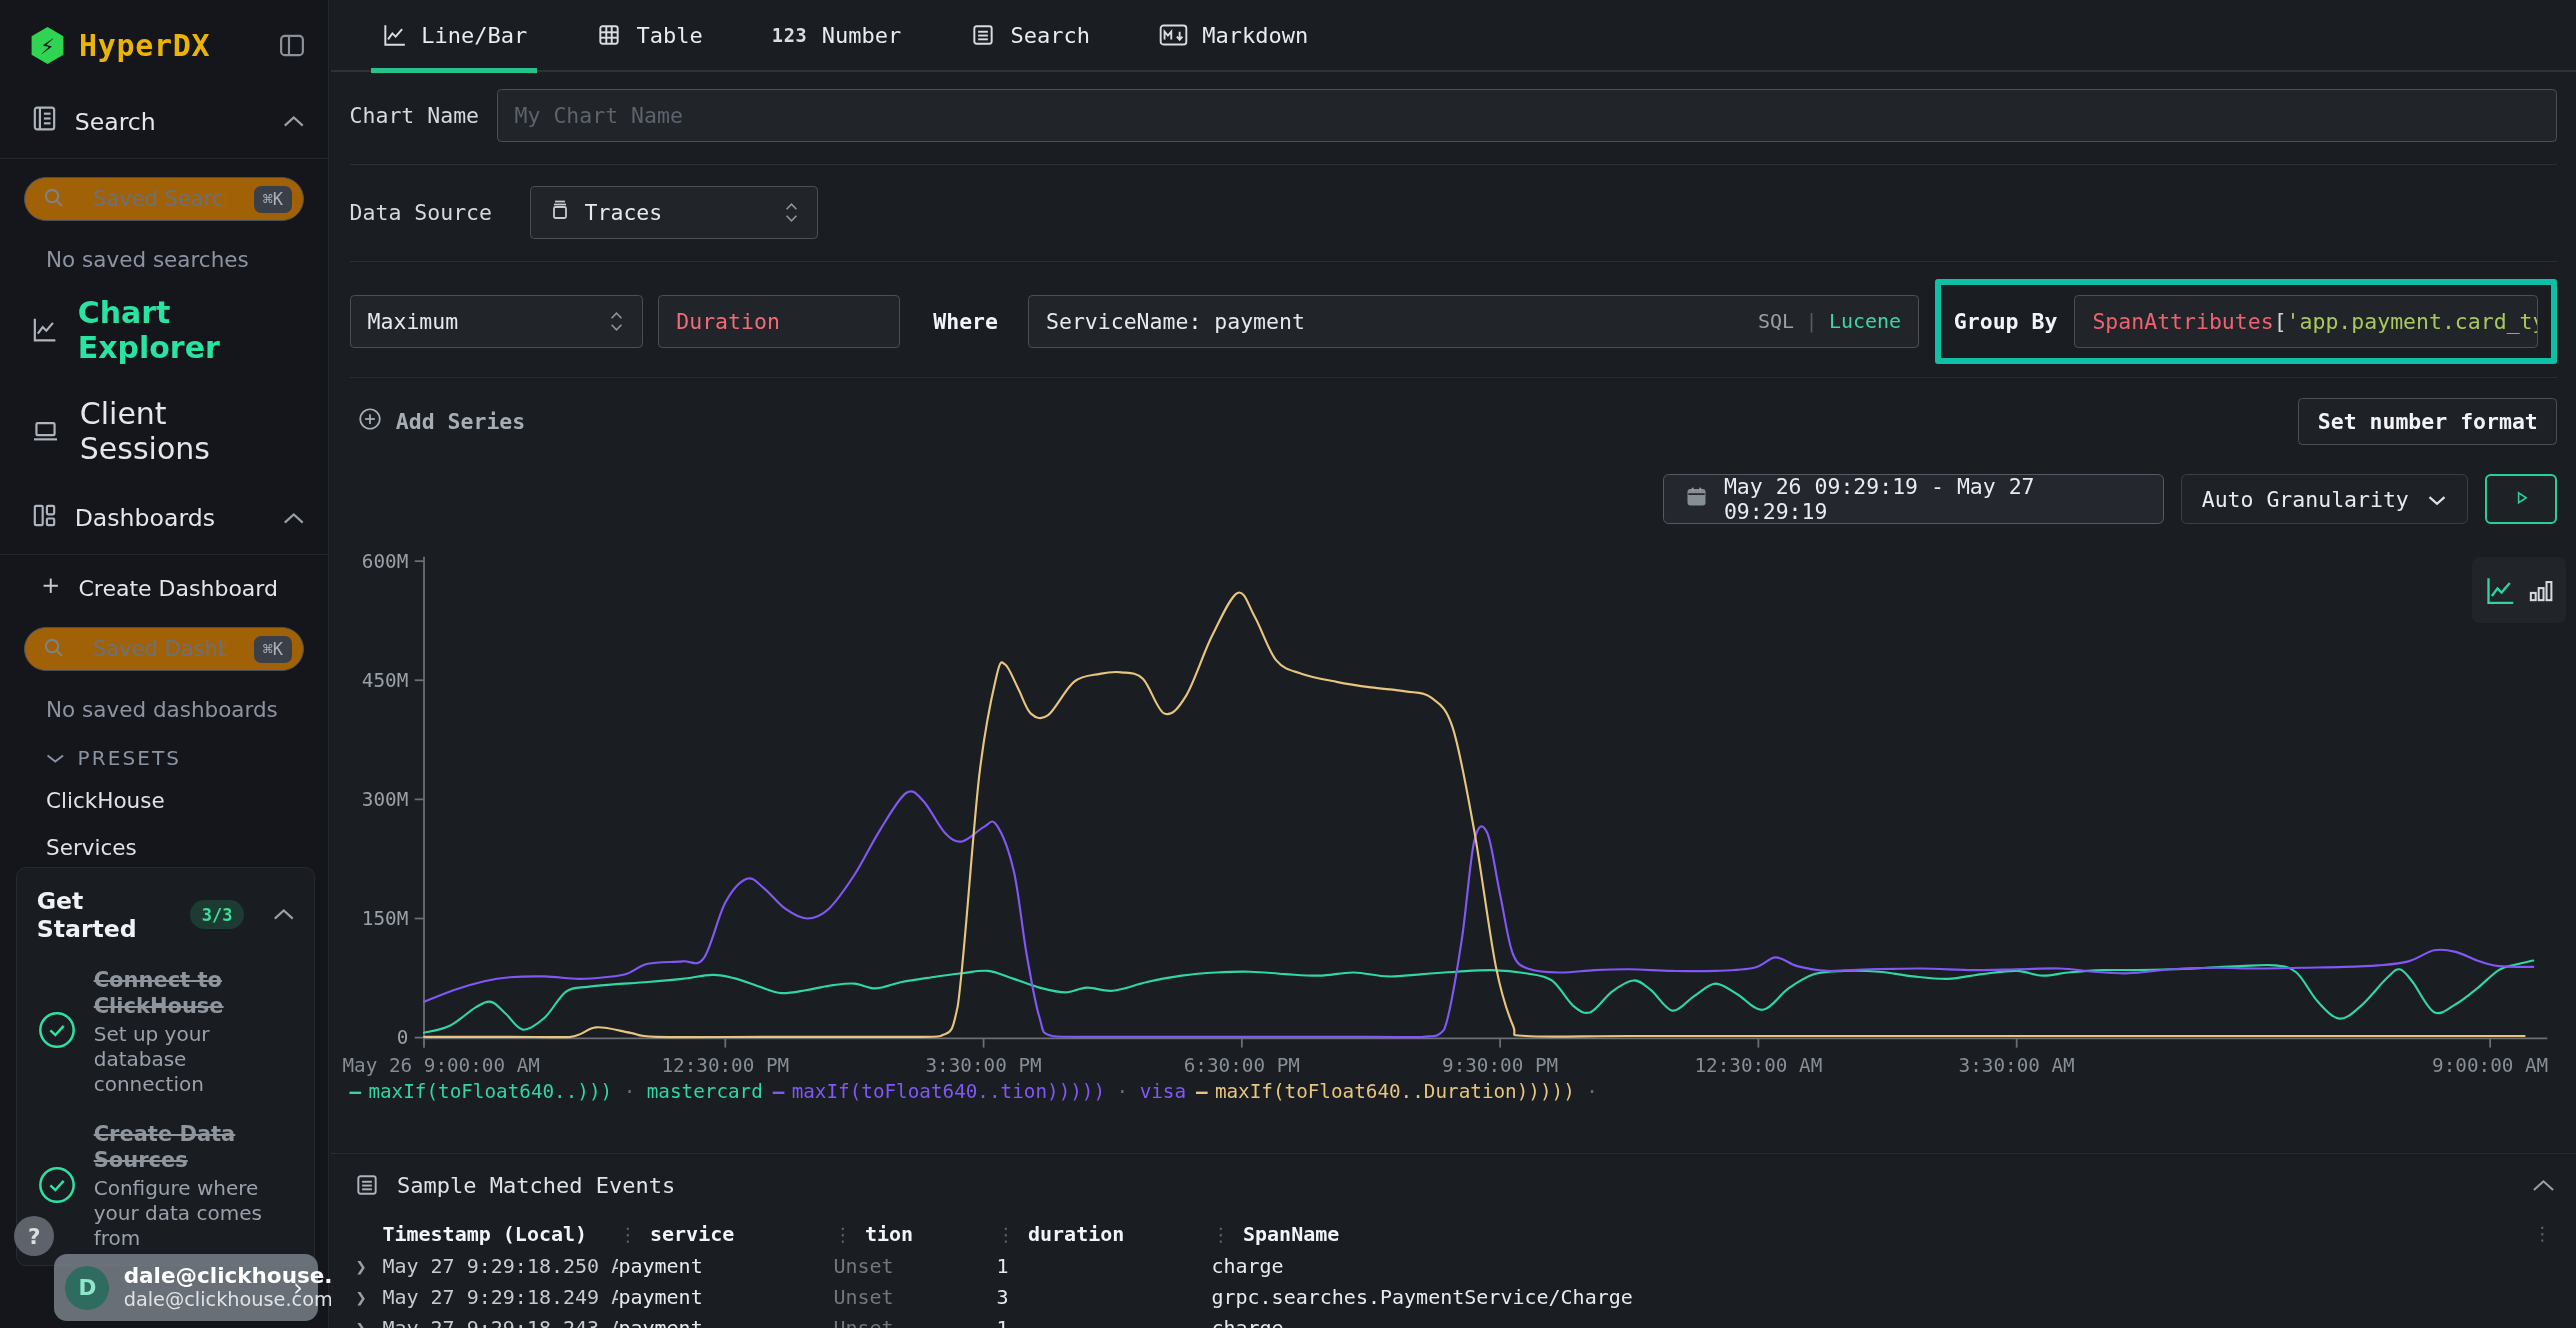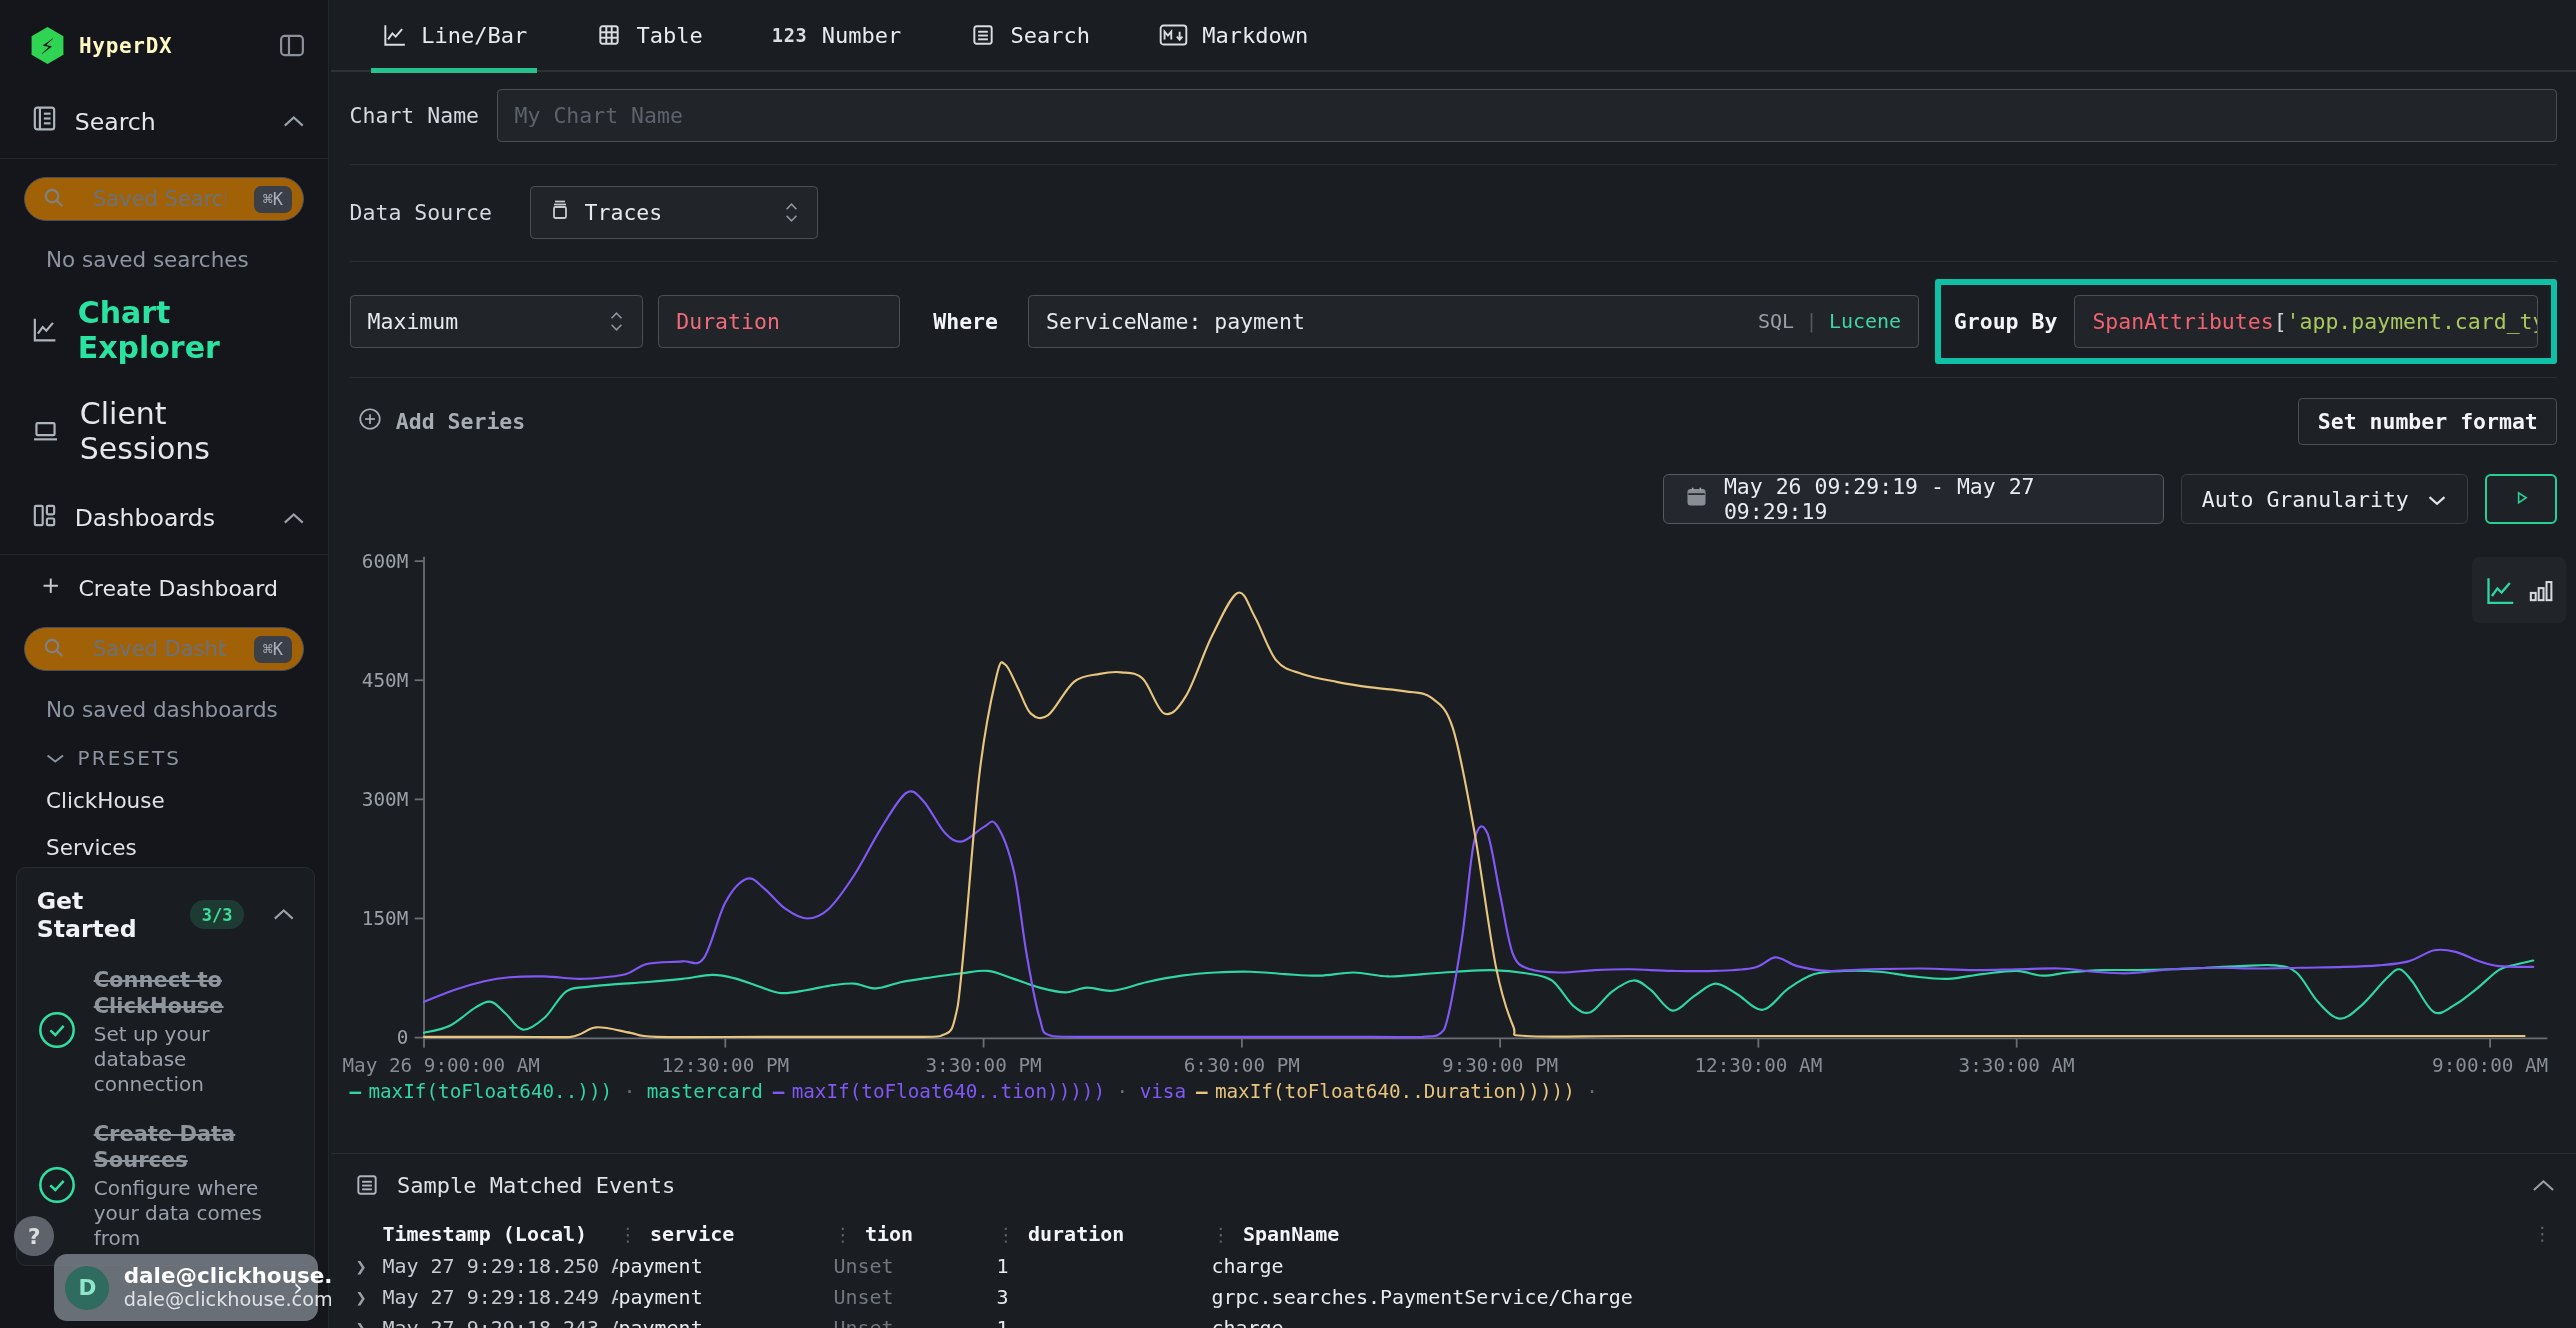--- a/index.html
+++ b/index.html
@@ -6,21 +6,21 @@
   html,body { width:2576px; height:1328px; overflow:hidden; }
   body { background:#191c21; font-family:"DejaVu Sans Mono", monospace; color:#e6e9ed; position:relative; }
   .mono { font-family:"DejaVu Sans Mono", monospace; }
   .sans { font-family:"DejaVu Sans", "Liberation Sans", sans-serif; }
 
   
   #sidebar { position:absolute; left:0; top:0; width:329px; height:1328px; background:#14161b; border-right:1.4px solid #24272d; }
   .side-head { display:flex; align-items:center; padding:27px 21.5px 21.5px 29px; }
   .brand { display:flex; align-items:center; gap:13px; flex:1; }
   .hexlogo { width:37px; height:37px; background:#2fd453; clip-path:polygon(50% 0,93% 25%,93% 75%,50% 100%,7% 75%,7% 25%); display:flex; align-items:center; justify-content:center; color:#10131a; font-size:24px; font-weight:bold; }
-  .brand-name { font-size:21px; font-weight:bold; color:#fef9c3; letter-spacing:0.7px; }
+  .brand-name { font-size:30px; font-weight:bold; color:#eab308; letter-spacing:0.7px; }
   .side-sec { display:flex; align-items:center; gap:15.7px; padding:18.6px 24px 18.6px 30px; font-size:23.6px; color:#e3e6ea; }
   .side-sec .sp { flex:1; }
   .divider-h { border-top:1.4px solid #23262b; margin:0; }
   .pill { margin:18.6px 24px 7.2px 24px; height:44px; border:1.4px solid #4a505a; background:#a16207; border-radius:23px; display:flex; align-items:center; padding:0 11.4px 0 17px; gap:28px; }
   .pill input { flex:1; background:transparent; border:none; outline:none; color:#e6e9ed; font-size:21px; font-family:"DejaVu Sans","Liberation Sans",sans-serif; min-width:0; }
   .pill input::placeholder { color:#6a717c; }
   .kbd { background:#3a3f48; color:#aab0ba; border-radius:7.2px; font-size:17px; padding:3.6px 8.6px; }
   .muted-line { color:#8d94a1; font-size:21.5px; padding:18.6px 0 7.2px 46px; }
   .nav-item { display:flex; align-items:center; gap:18.6px; padding:15.7px 24px 15.7px 30px; font-size:30px; color:#e3e6ea; cursor:pointer; }
   .nav-item.active { color:#2be3a1; font-weight:bold; }

